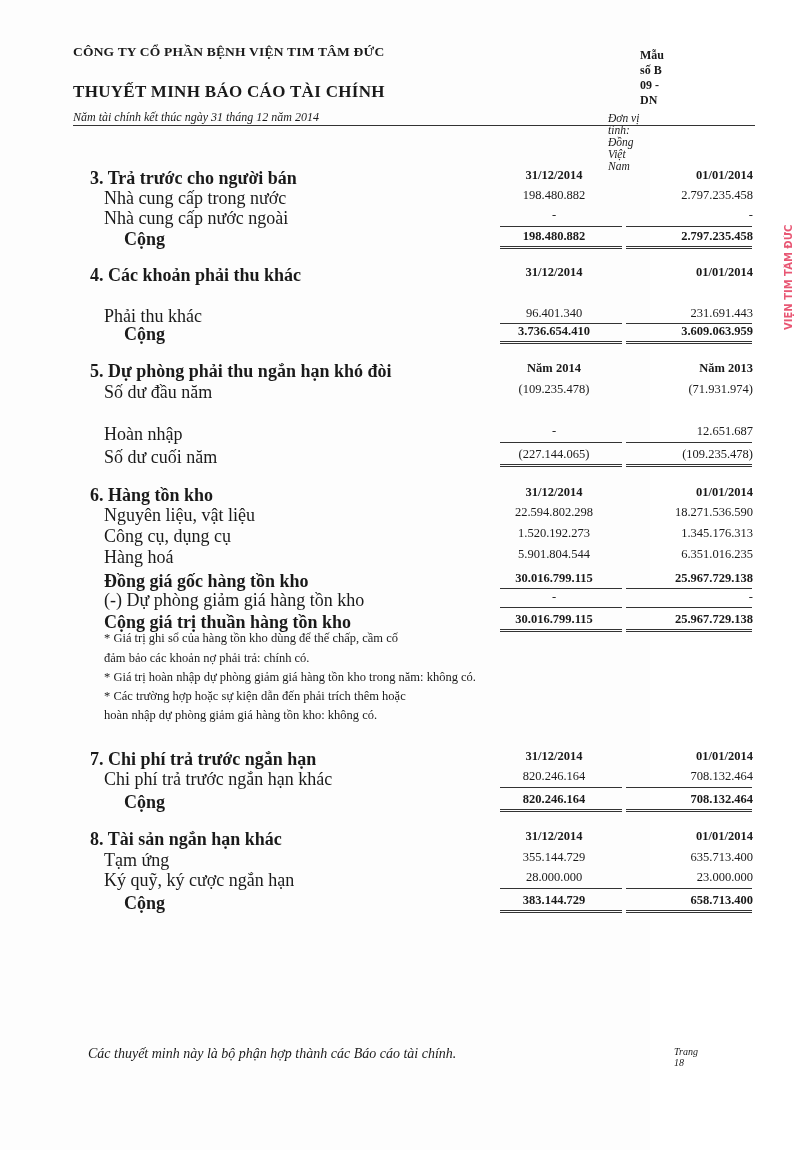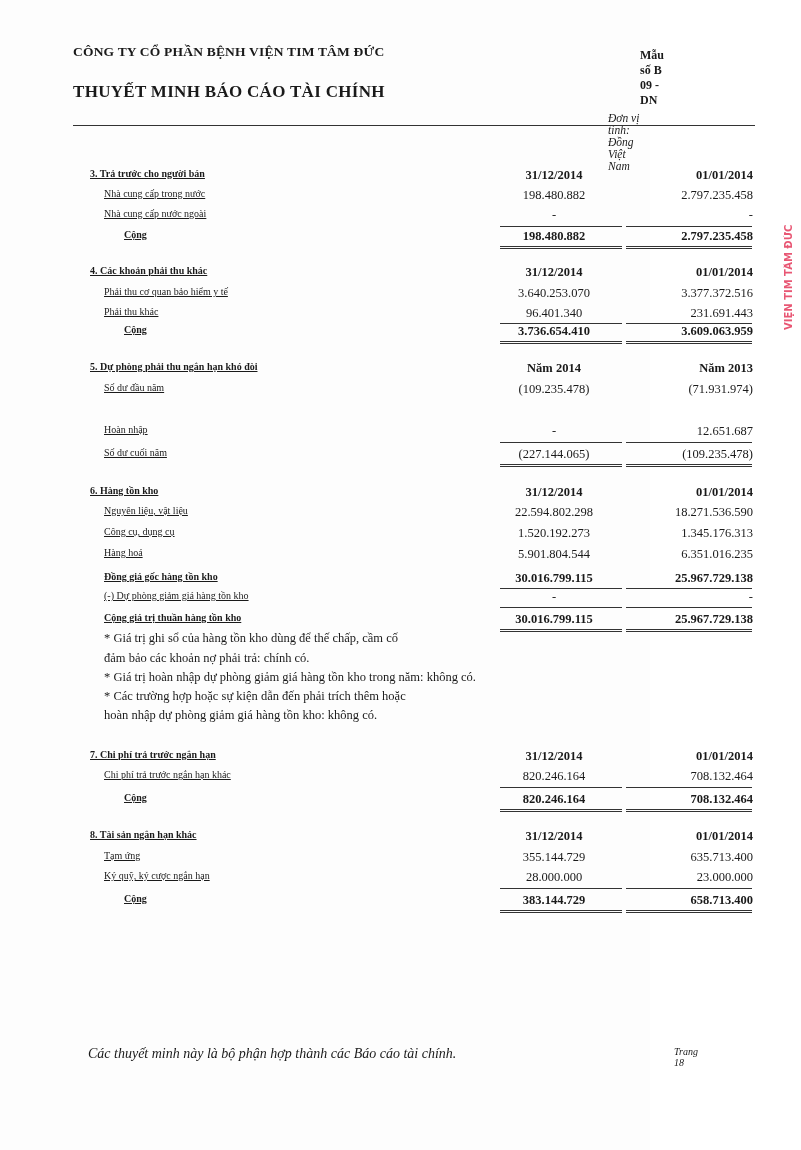--- a/index.html
+++ b/index.html
@@ -8,21 +8,21 @@
   .page { position: absolute; left: 0; top: 0; width: 650px; height: 1150px; background: #fdfdfd; }
 
   .company { position: absolute; left: 73px; top: 44px; font-size: 13.5px; font-weight: bold; letter-spacing: 0.2px; }
   .form-no { position: absolute; left: 640px; top: 48px; font-size: 12px; font-weight: bold; }
   .doc-title { position: absolute; left: 73px; top: 82px; font-size: 17px; font-weight: bold; letter-spacing: 0.3px; }
   .fiscal { position: absolute; left: 73px; top: 110px; font-size: 12px; font-style: italic; }
   .unit { position: absolute; left: 608px; top: 112px; font-size: 11.5px; font-style: italic; }
   .head-rule { position: absolute; left: 73px; top: 125px; width: 682px; height: 0; border-top: 1.5px solid #333; }
 
   .row { position: absolute; left: 0; width: 801px; height: 20px; }
-  .label { position: absolute; left: 104px; font-size: 10px; white-space: nowrap; text-decoration: underline; }
+  .label { position: absolute; left: 104px; font-size: 18px; white-space: nowrap; }
   .label.sec { left: 90px; font-weight: bold; }
   .label.total { left: 124px; font-weight: bold; }
   .label.subtotal { left: 104px; font-weight: bold; }
   .v1, .v2 { position: absolute; text-align: right; font-size: 12.5px; white-space: nowrap; }
   .v1 { right: 182px; width: 130px; text-align: center; }
   .v2 { right: 48px; width: 130px; }
   .bold { font-weight: bold; }
 
   .rule { position: absolute; height: 0; border-top: 1px solid #333; }
   .rule.c1 { left: 500px; width: 122px; }
@@ -39,20 +39,21 @@
            writing-mode: vertical-rl; transform: rotate(180deg); opacity: 0.85; overflow: hidden; }
 </style>
 </head>
 <body>
 
 <div class="page">
 
   <div class="company">CÔNG TY CỔ PHẦN BỆNH VIỆN TIM TÂM ĐỨC</div>
   <div class="form-no">Mẫu số B 09 - DN</div>
   <div class="doc-title">THUYẾT MINH BÁO CÁO TÀI CHÍNH</div>
+  <div class="fiscal">Năm tài chính kết thúc ngày 31 tháng 12 năm 2014</div>
   <div class="unit">Đơn vị tính: Đồng Việt Nam</div>
   <div class="head-rule"></div>
 
   <div class="row" style="top:168px">
     <span class="label sec">3. Trả trước cho người bán</span>
     <span class="v1 bold">31/12/2014</span>
     <span class="v2 bold">01/01/2014</span>
   </div>
   <div class="row" style="top:188px">
     <span class="label">Nhà cung cấp trong nước</span>
@@ -71,25 +72,20 @@
     <span class="v1 bold">198.480.882</span>
     <span class="v2 bold">2.797.235.458</span>
   </div>
   <div class="rule c1 dbl" style="top:246px"></div>
   <div class="rule c2 dbl" style="top:246px"></div>
 
   <div class="row" style="top:265px">
     <span class="label sec">4. Các khoản phải thu khác</span>
     <span class="v1 bold">31/12/2014</span>
     <span class="v2 bold">01/01/2014</span>
-  </div>
-  <div class="row" style="top:286px">
-    <span class="label">Phải thu cơ quan bảo hiểm y tế</span>
-    <span class="v1">3.640.253.070</span>
-    <span class="v2">3.377.372.516</span>
   </div>
   <div class="row" style="top:306px">
     <span class="label">Phải thu khác</span>
     <span class="v1">96.401.340</span>
     <span class="v2">231.691.443</span>
   </div>
   <div class="rule c1" style="top:323px"></div>
   <div class="rule c2" style="top:323px"></div>
   <div class="row" style="top:324px">
     <span class="label total">Cộng</span>

